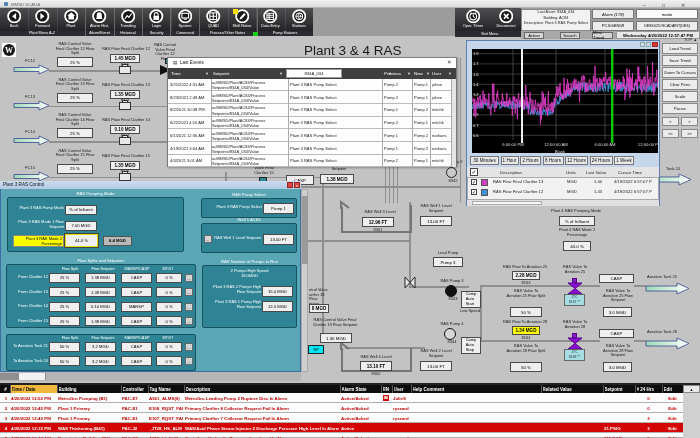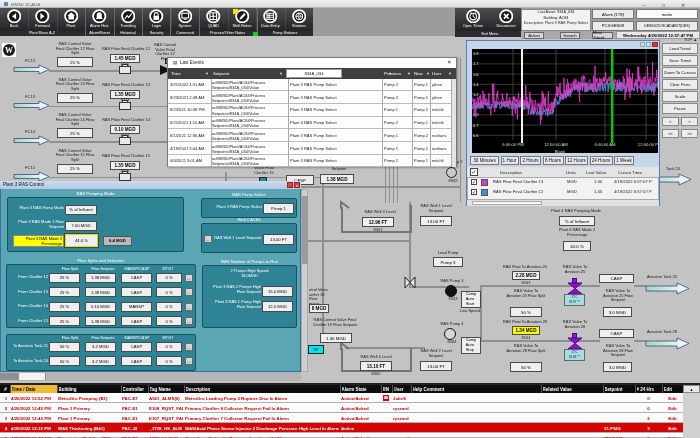--- a/index.html
+++ b/index.html
@@ -124,20 +124,21 @@
 <div class="ab" style="left:591px;top:10px;width:6px;height:7px;background:#d8d8d8;border:1px solid #999"></div>
 <div class="ab" style="left:592px;top:9px;width:42px;height:10px;background:#ececec;border:1px solid #777;font-size:4.2px;display:flex;align-items:center;justify-content:center;font-style:italic">Alarm (178)</div>
 <div class="ab" style="left:636px;top:9px;width:62px;height:10px;background:#fafafa;border:1px solid #777;font-size:4.2px;display:flex;align-items:center;justify-content:center">matte</div>
 <div class="ab" style="left:592px;top:20.5px;width:42px;height:10px;background:#ececec;border:1px solid #777;font-size:4.2px;display:flex;align-items:center;justify-content:center">PCSGEN09</div>
 <div class="ab" style="left:636px;top:20.5px;width:62px;height:10px;background:#ececec;border:1px solid #777;font-size:3.6px;display:flex;align-items:center;justify-content:center">DESK025#SCADAINT(DES)</div>
 <div class="ab" style="left:521px;top:31px;width:95px;height:8px;background:#a8a8a8"></div>
 <div class="ab" style="left:524px;top:32px;width:20px;height:6.5px;background:#d6d6d6;border:1px solid #666;font-size:4.2px;display:flex;align-items:center;justify-content:center">Action</div>
 <div class="ab" style="left:560px;top:32px;width:20px;height:6.5px;background:#d6d6d6;border:1px solid #666;font-size:4.2px;display:flex;align-items:center;justify-content:center">Search</div>
 <div class="ab" style="left:592px;top:32px;width:21px;height:6.5px;background:#d6d6d6;border:1px solid #666;font-size:4.2px;display:flex;align-items:center;justify-content:center">Mini-Trend</div>
 <div class="ab" style="left:616px;top:31px;width:84px;height:8px;background:#e8e8e8;border:1px solid #9a9a9a;font-size:4.3px;display:flex;align-items:center;justify-content:center;font-weight:bold">Wednesday 4/20/2022 12:57:47 PM</div>
+<div class="ab" style="left:304px;top:43px;width:180px;height:16px;font-size:13.5px;color:#1a1a1a">Plant 3 &amp; 4 RAS</div>
 <div class="ab" style="left:684px;top:37px;font-size:4px;color:#222">TOP ▲</div>
 <div class="ab" style="left:2px;top:43px;width:14px;height:14px;background:#fff;display:flex;align-items:center;justify-content:center">
       <div style="width:12px;height:12px;border-radius:50%;background:#1b1b1b;color:#fff;font-size:8px;font-weight:bold;display:flex;align-items:center;justify-content:center;font-family:'Liberation Serif',serif">W</div>
     </div>
 <div class="pipe" style="left:49px;top:70px;width:296px;height:1.5px"></div>
 <div class="t" style="left:54px;top:42px;width:42px">RAS Control Valve Final Clarifier 12 Flow Split</div>
 <div class="vbn" style="left:57px;top:57px;width:36px;height:10px">25 %</div>
 <div class="t" style="left:22px;top:59px;width:16px">FC12</div>
 <svg class="ab" style="left:13px;top:64px" width="38" height="11" viewBox="0 0 38 11">
       <path d="M1 3.5 L26 3.5 L26 1 L36 5.5 L26 10 L26 7.5 L1 7.5 Z" fill="url(#ag12)" stroke="#36488e" stroke-width="0.8"></path>

